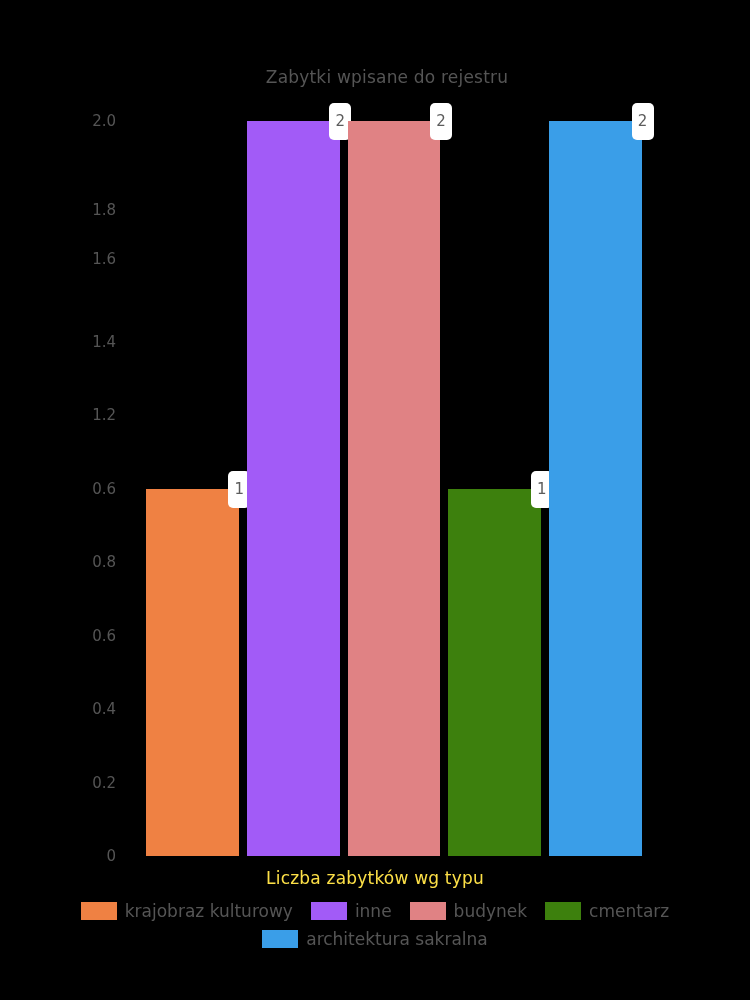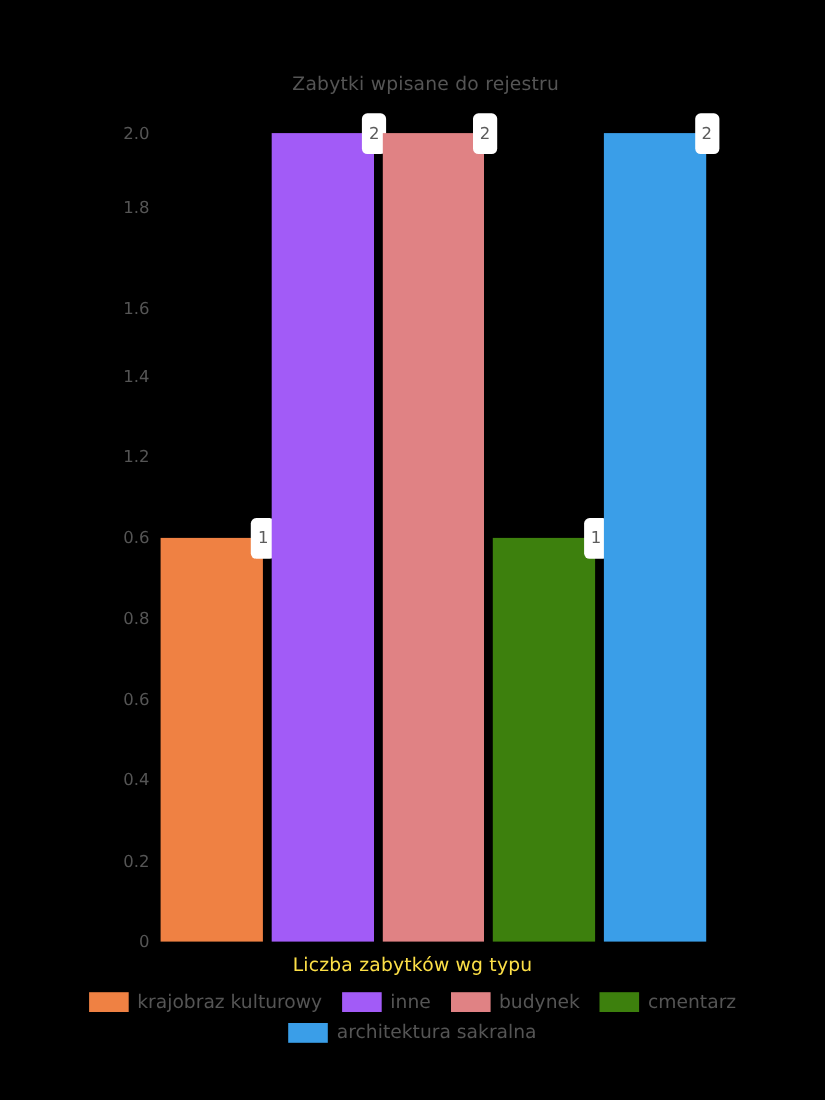--- a/index.html
+++ b/index.html
@@ -47,21 +47,20 @@
     height: 735px;
   }
 
   
   .y-axis {
     position: absolute;
     left: 0px;
     top: 121px;
     width: 132px;
     height: 735px;
-    padding-left: 20px;
   }
   .y-tick {
     position: absolute;
     right: 16px;
     transform: translateY(-50%);
     color: #555555;
     font-size: 15px;
     text-align: right;
     white-space: nowrap;
     font-family: "DejaVu Sans", sans-serif;
@@ -138,22 +137,22 @@
 </style>
 </head>
 <body>
 
 <div id="chart-root">
 
   <div class="chart-title">Zabytki wpisane do rejestru</div>
 
   <div class="y-axis">
       <div class="y-tick" style="top: 0px;">2.0</div>
-      <div class="y-tick" style="top: 68px; text-align: right;">1.8</div>
-      <div class="y-tick" style="top: 159px;">1.6</div>
+      <div class="y-tick" style="top: 89px; text-align: right;">1.8</div>
+      <div class="y-tick" style="top: 138px;">1.6</div>
       <div class="y-tick" style="top: 220.5px;">1.4</div>
       <div class="y-tick" style="top: 294px;">1.2</div>
       <div class="y-tick" style="top: 367.5px;">0.6</div>
       <div class="y-tick" style="top: 441px;">0.8</div>
       <div class="y-tick" style="top: 514.5px; margin-left: 36px;">0.6</div>
       <div class="y-tick" style="top: 588px;">0.4</div>
       <div class="y-tick" style="top: 661.5px;">0.2</div>
       <div class="y-tick" style="top: 735px;">0</div>
     </div>
 

